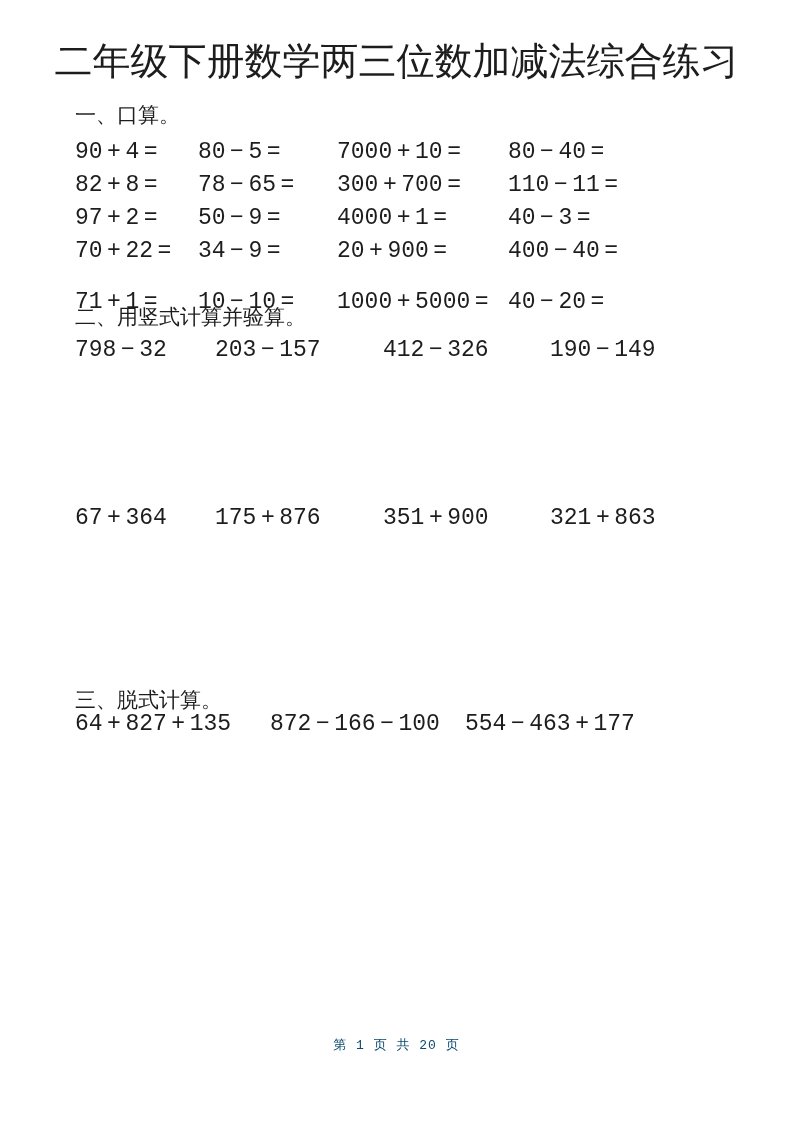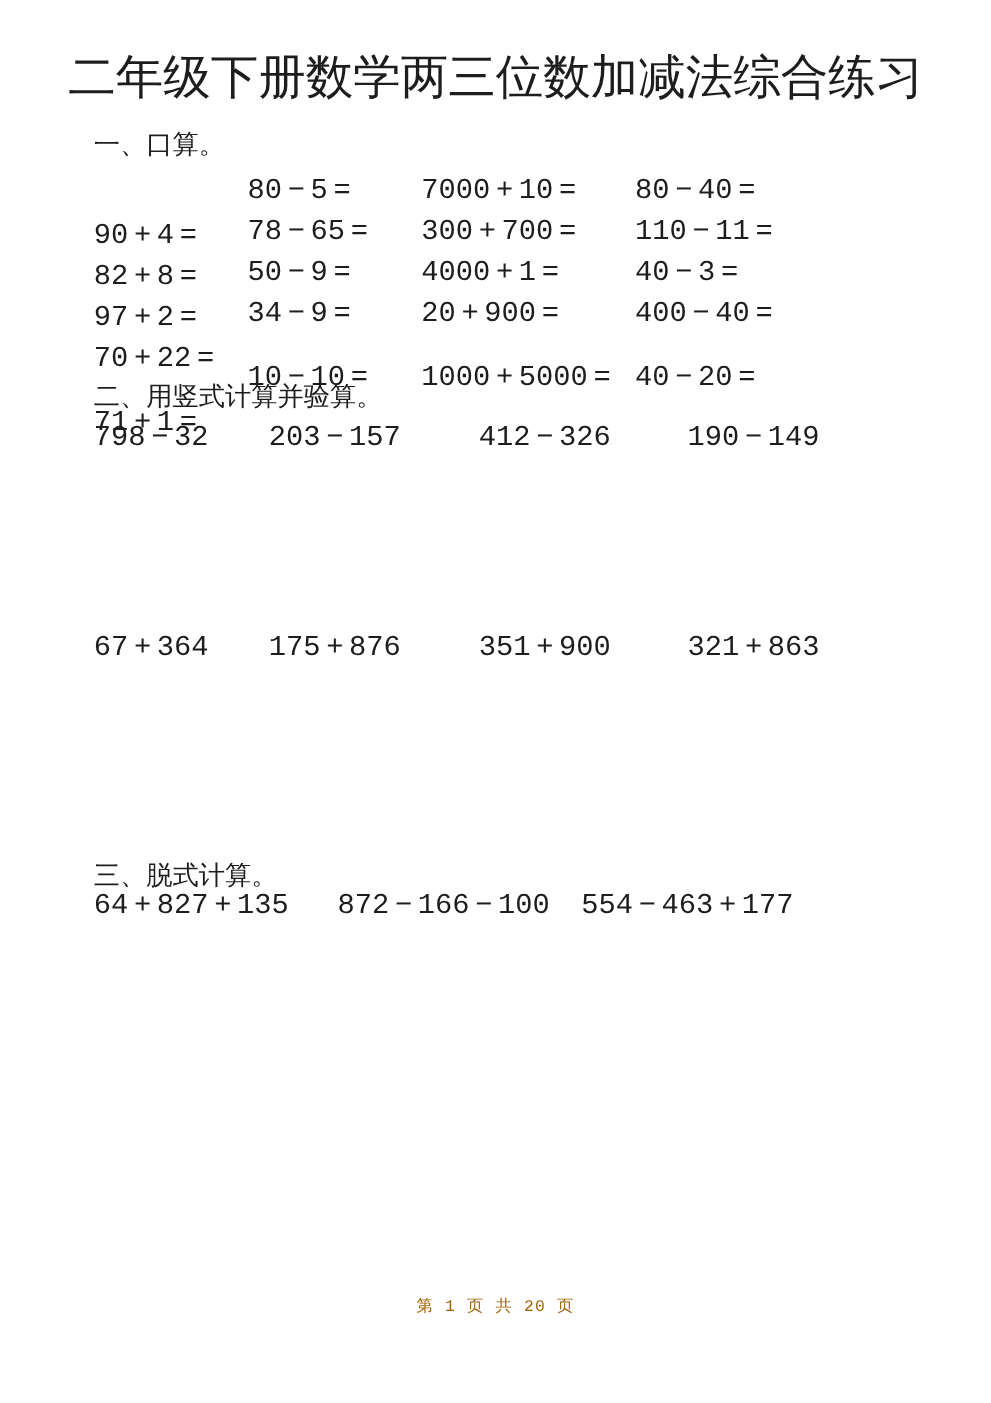--- a/index.html
+++ b/index.html
@@ -36,21 +36,21 @@
     position: absolute;
     left: 0;
     width: 100%;
     height: 30px;
     font-size: 23px;
     line-height: 28px;
   }
   .cell { position: absolute; white-space: nowrap; }
 
   
-  .oral-row .cell:nth-child(1) { left: 75px; margin-top: 36px; }
+  .oral-row .cell:nth-child(1) { left: 75px; }
   .oral-row .cell:nth-child(2) { left: 198px; }
   .oral-row .cell:nth-child(3) { left: 337px; }
   .oral-row .cell:nth-child(4) { left: 508px; }
   .r-oral0 { top: 138px; }
   .r-oral1 { top: 171px; }
   .r-oral2 { top: 204px; }
   .r-oral3 { top: 237px; padding-left: 48px; }
   .r-oral4 { top: 288px; }
 
   
@@ -71,21 +71,21 @@
   
   .op { display: inline-block; padding: 0 4.5px; }
 
   .footer {
     position: absolute;
     top: 1036px;
     left: 0;
     width: 100%;
     text-align: center;
     font-size: 13px;
-    color: #a16207;
+    color: #0c4a6e;
     letter-spacing: 1px;
   }
 </style>
 </head>
 <body>
 
 <div class="page">
 
   <div class="title">二年级下册数学两三位数加减法综合练习</div>
 

